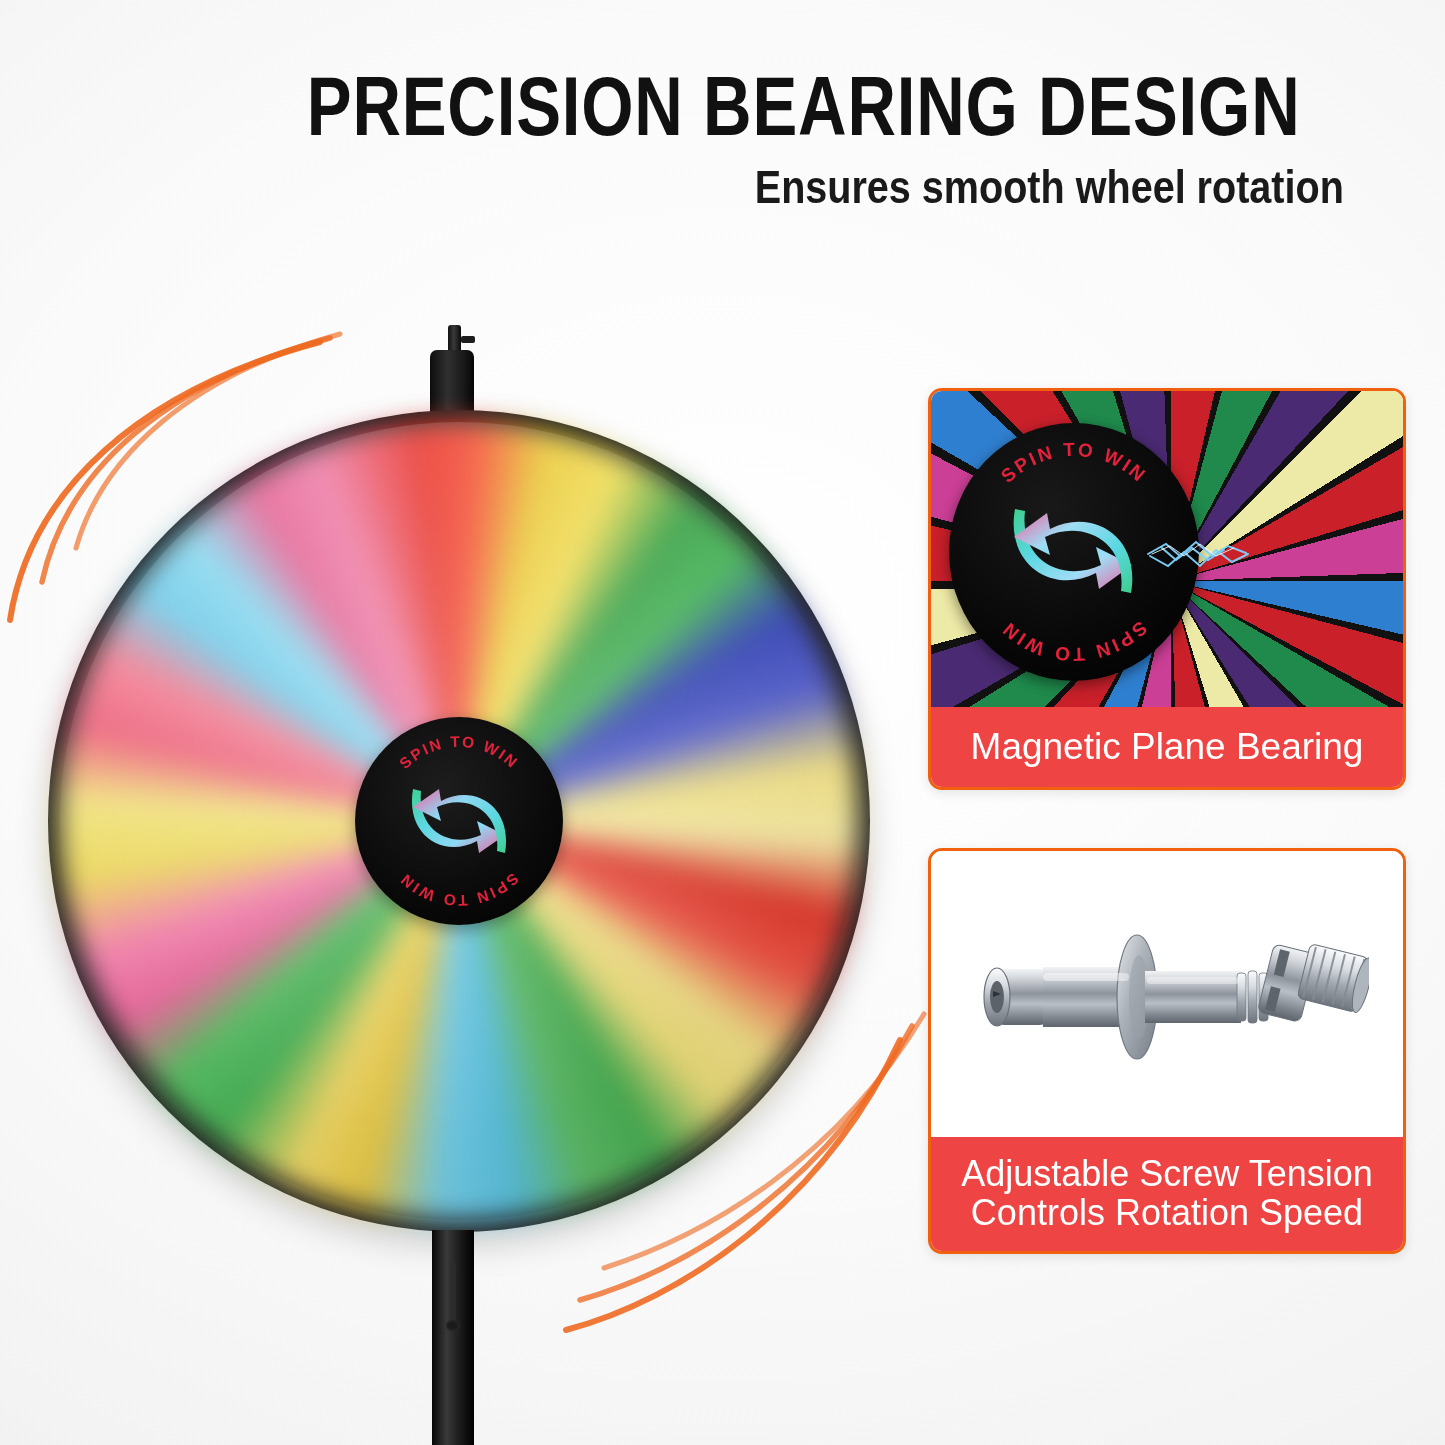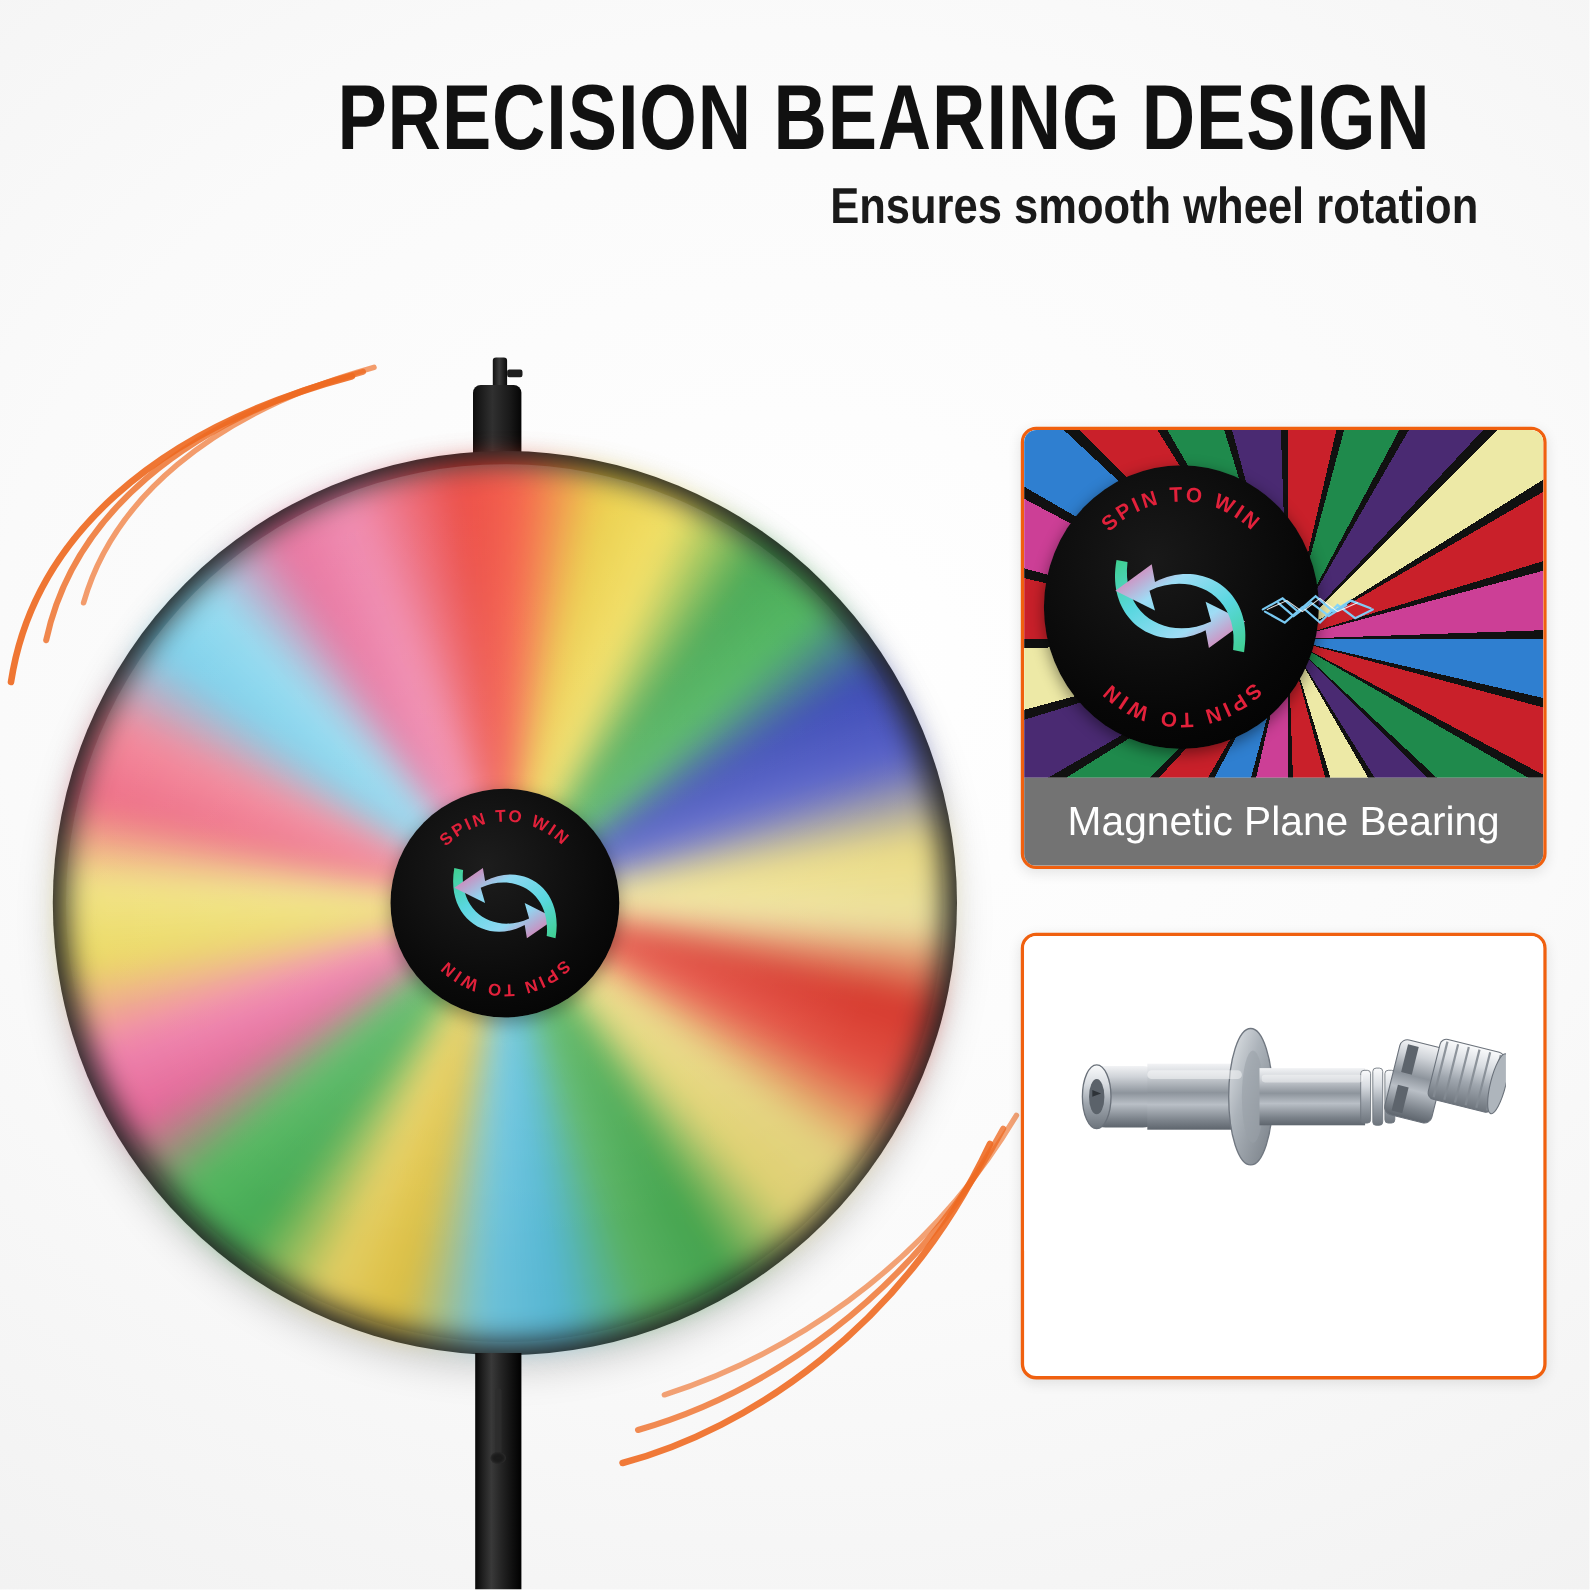--- a/index.html
+++ b/index.html
@@ -123,21 +123,21 @@
   }
   #panel-bearing{left:928px;top:388px;width:472px;height:396px;}
   #panel-screw{left:928px;top:848px;width:472px;height:400px;}
 
   .panel-photo{position:relative;width:100%;overflow:hidden;background:#fff;}
   #panel-bearing .panel-photo{height:316px;}
   #panel-screw .panel-photo{height:286px;}
 
   .panel-caption{
     position:absolute;left:0;bottom:0;width:100%;
-    background:#737373;color:#ffffff;
+    background:#ef4444;color:#ffffff;
     display:flex;align-items:center;justify-content:center;
     text-align:center;font-weight:400;
   }
   #panel-bearing .panel-caption{height:80px;font-size:37px;}
   #panel-screw .panel-caption{height:114px;font-size:36px;line-height:1.08;}
 
   
   #inset-wheel{
     position:absolute;left:-120px;top:-170px;width:720px;height:720px;border-radius:50%;
     background:
@@ -359,13 +359,19 @@
           <line x1="380" y1="40" x2="380" y2="92"></line>
           <line x1="390" y1="40" x2="390" y2="92"></line>
         </g>
         <ellipse cx="394" cy="66" rx="7" ry="28" fill="#aeb5bc" stroke="#6a717a" stroke-width="1"></ellipse>
       </g>
 
       <rect x="74" y="62" width="86" height="8" fill="#ffffff" opacity="0.45" rx="4"></rect>
       <rect x="178" y="66" width="92" height="7" fill="#ffffff" opacity="0.40" rx="3"></rect>
     </svg>
   </div>
+  <div class="panel-caption">
+    <span>
+      <span>Adjustable Screw Tension</span><br>
+      <span>Controls Rotation Speed</span>
+    </span>
+  </div>
 </div>
 
 </body></html>

